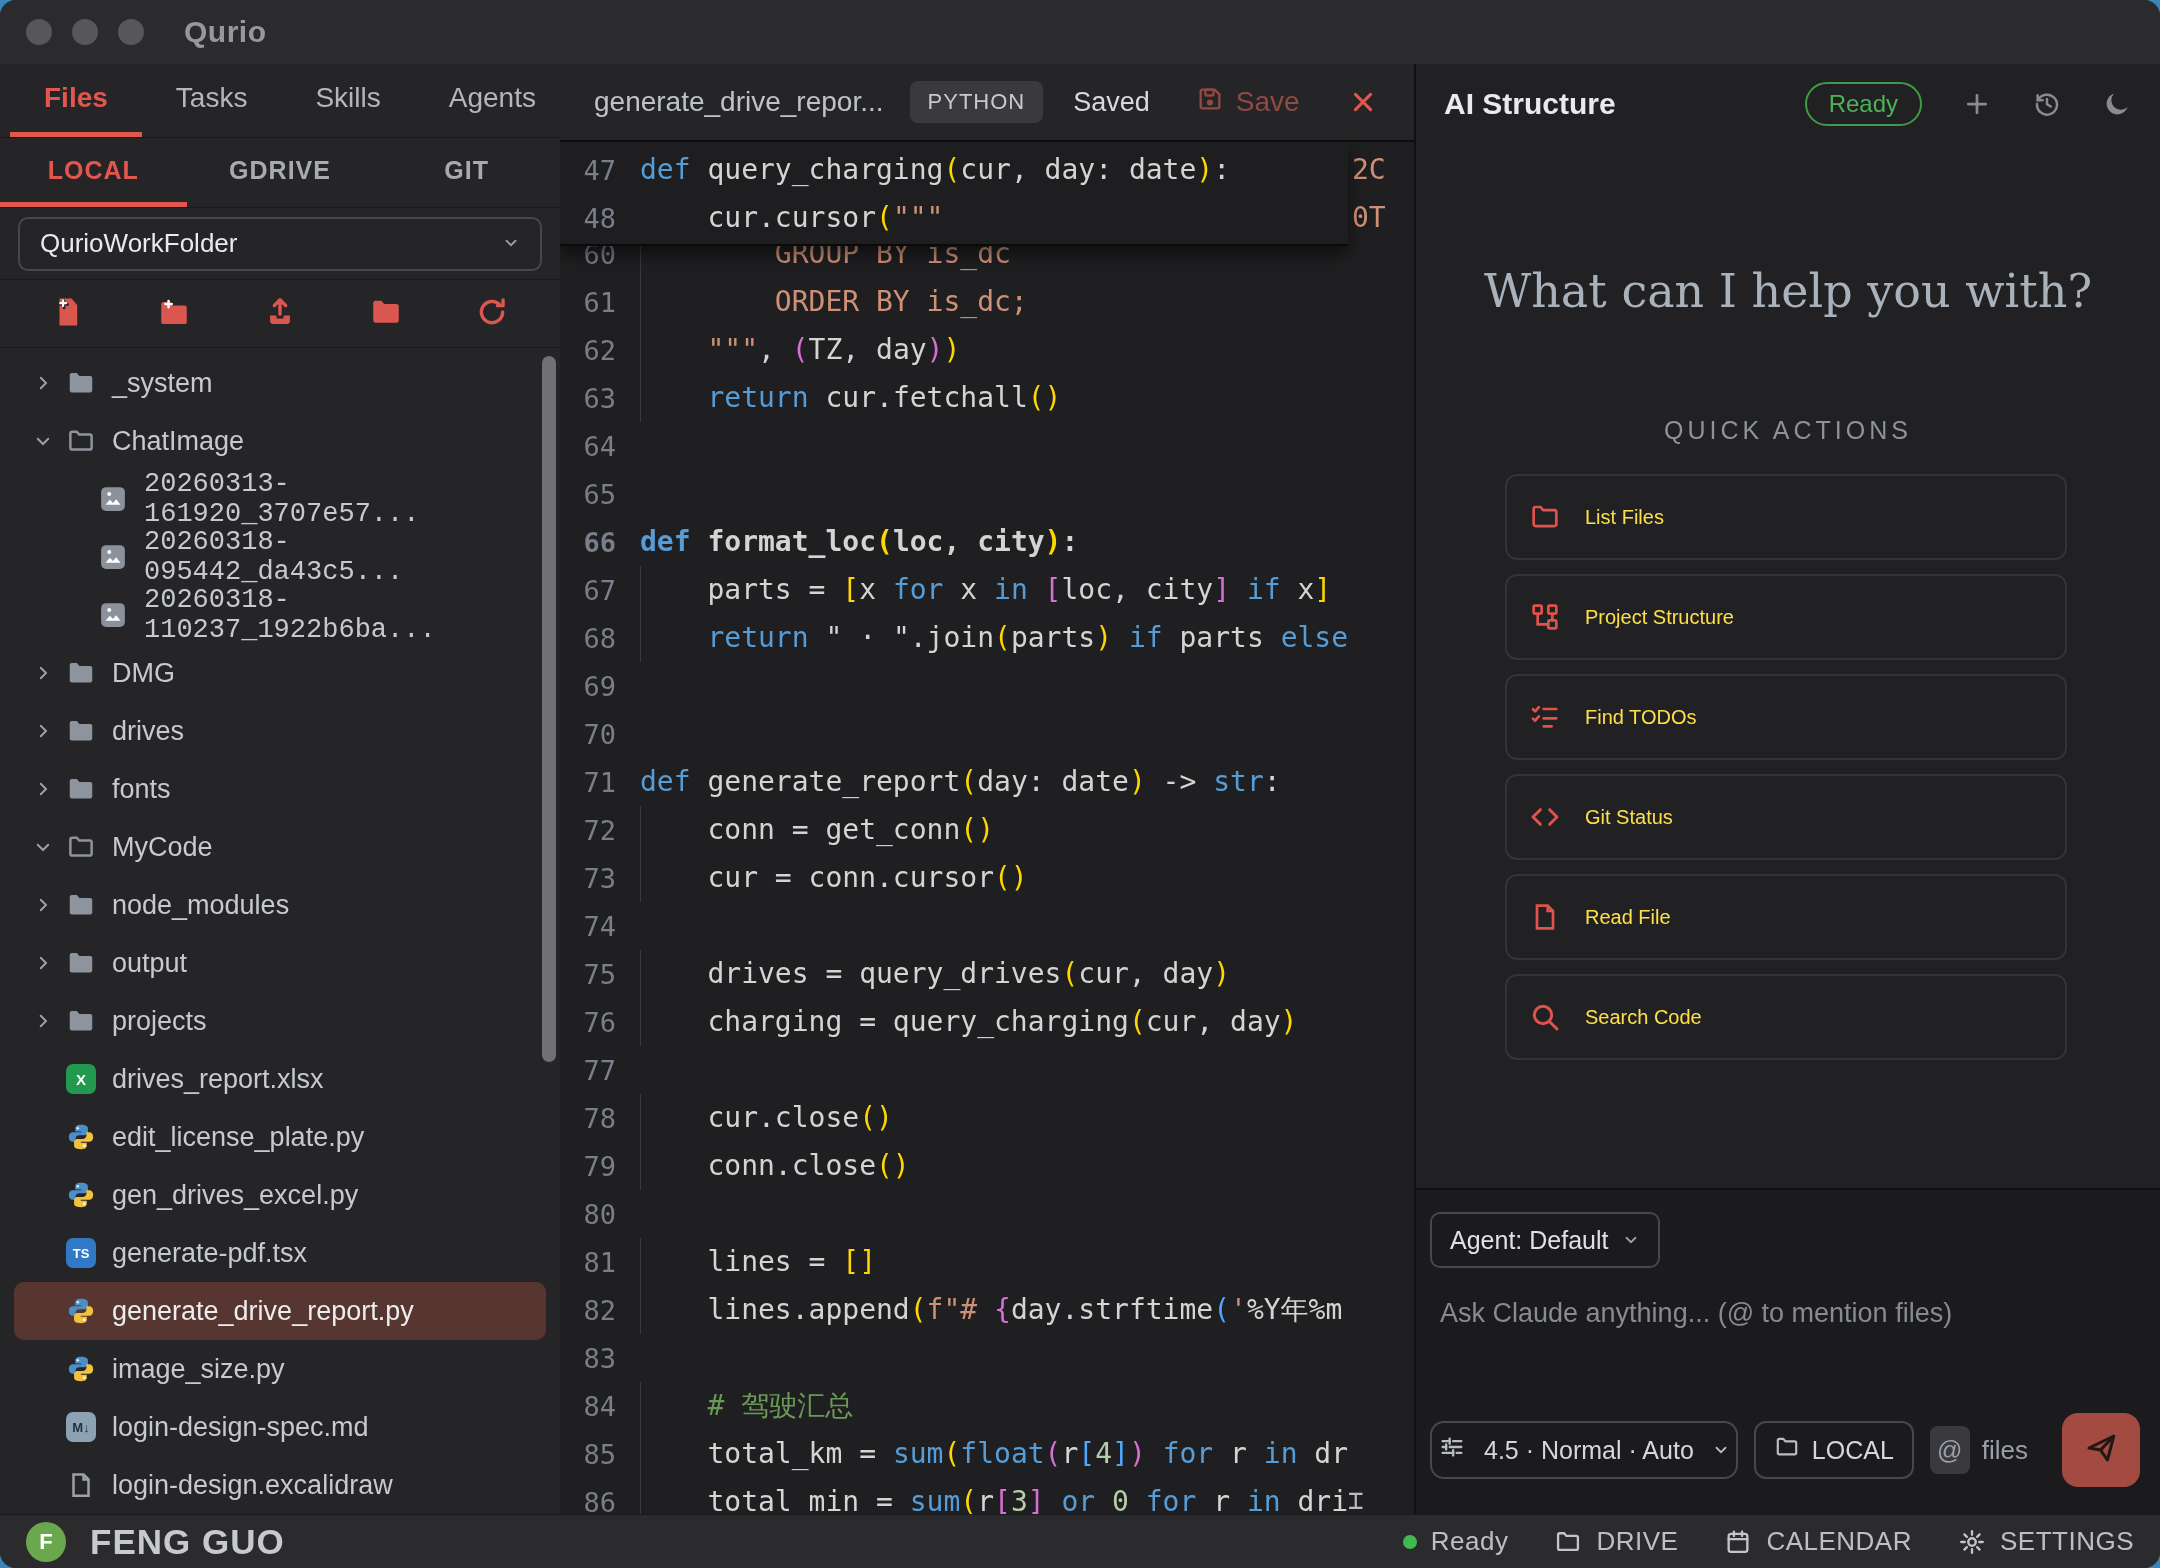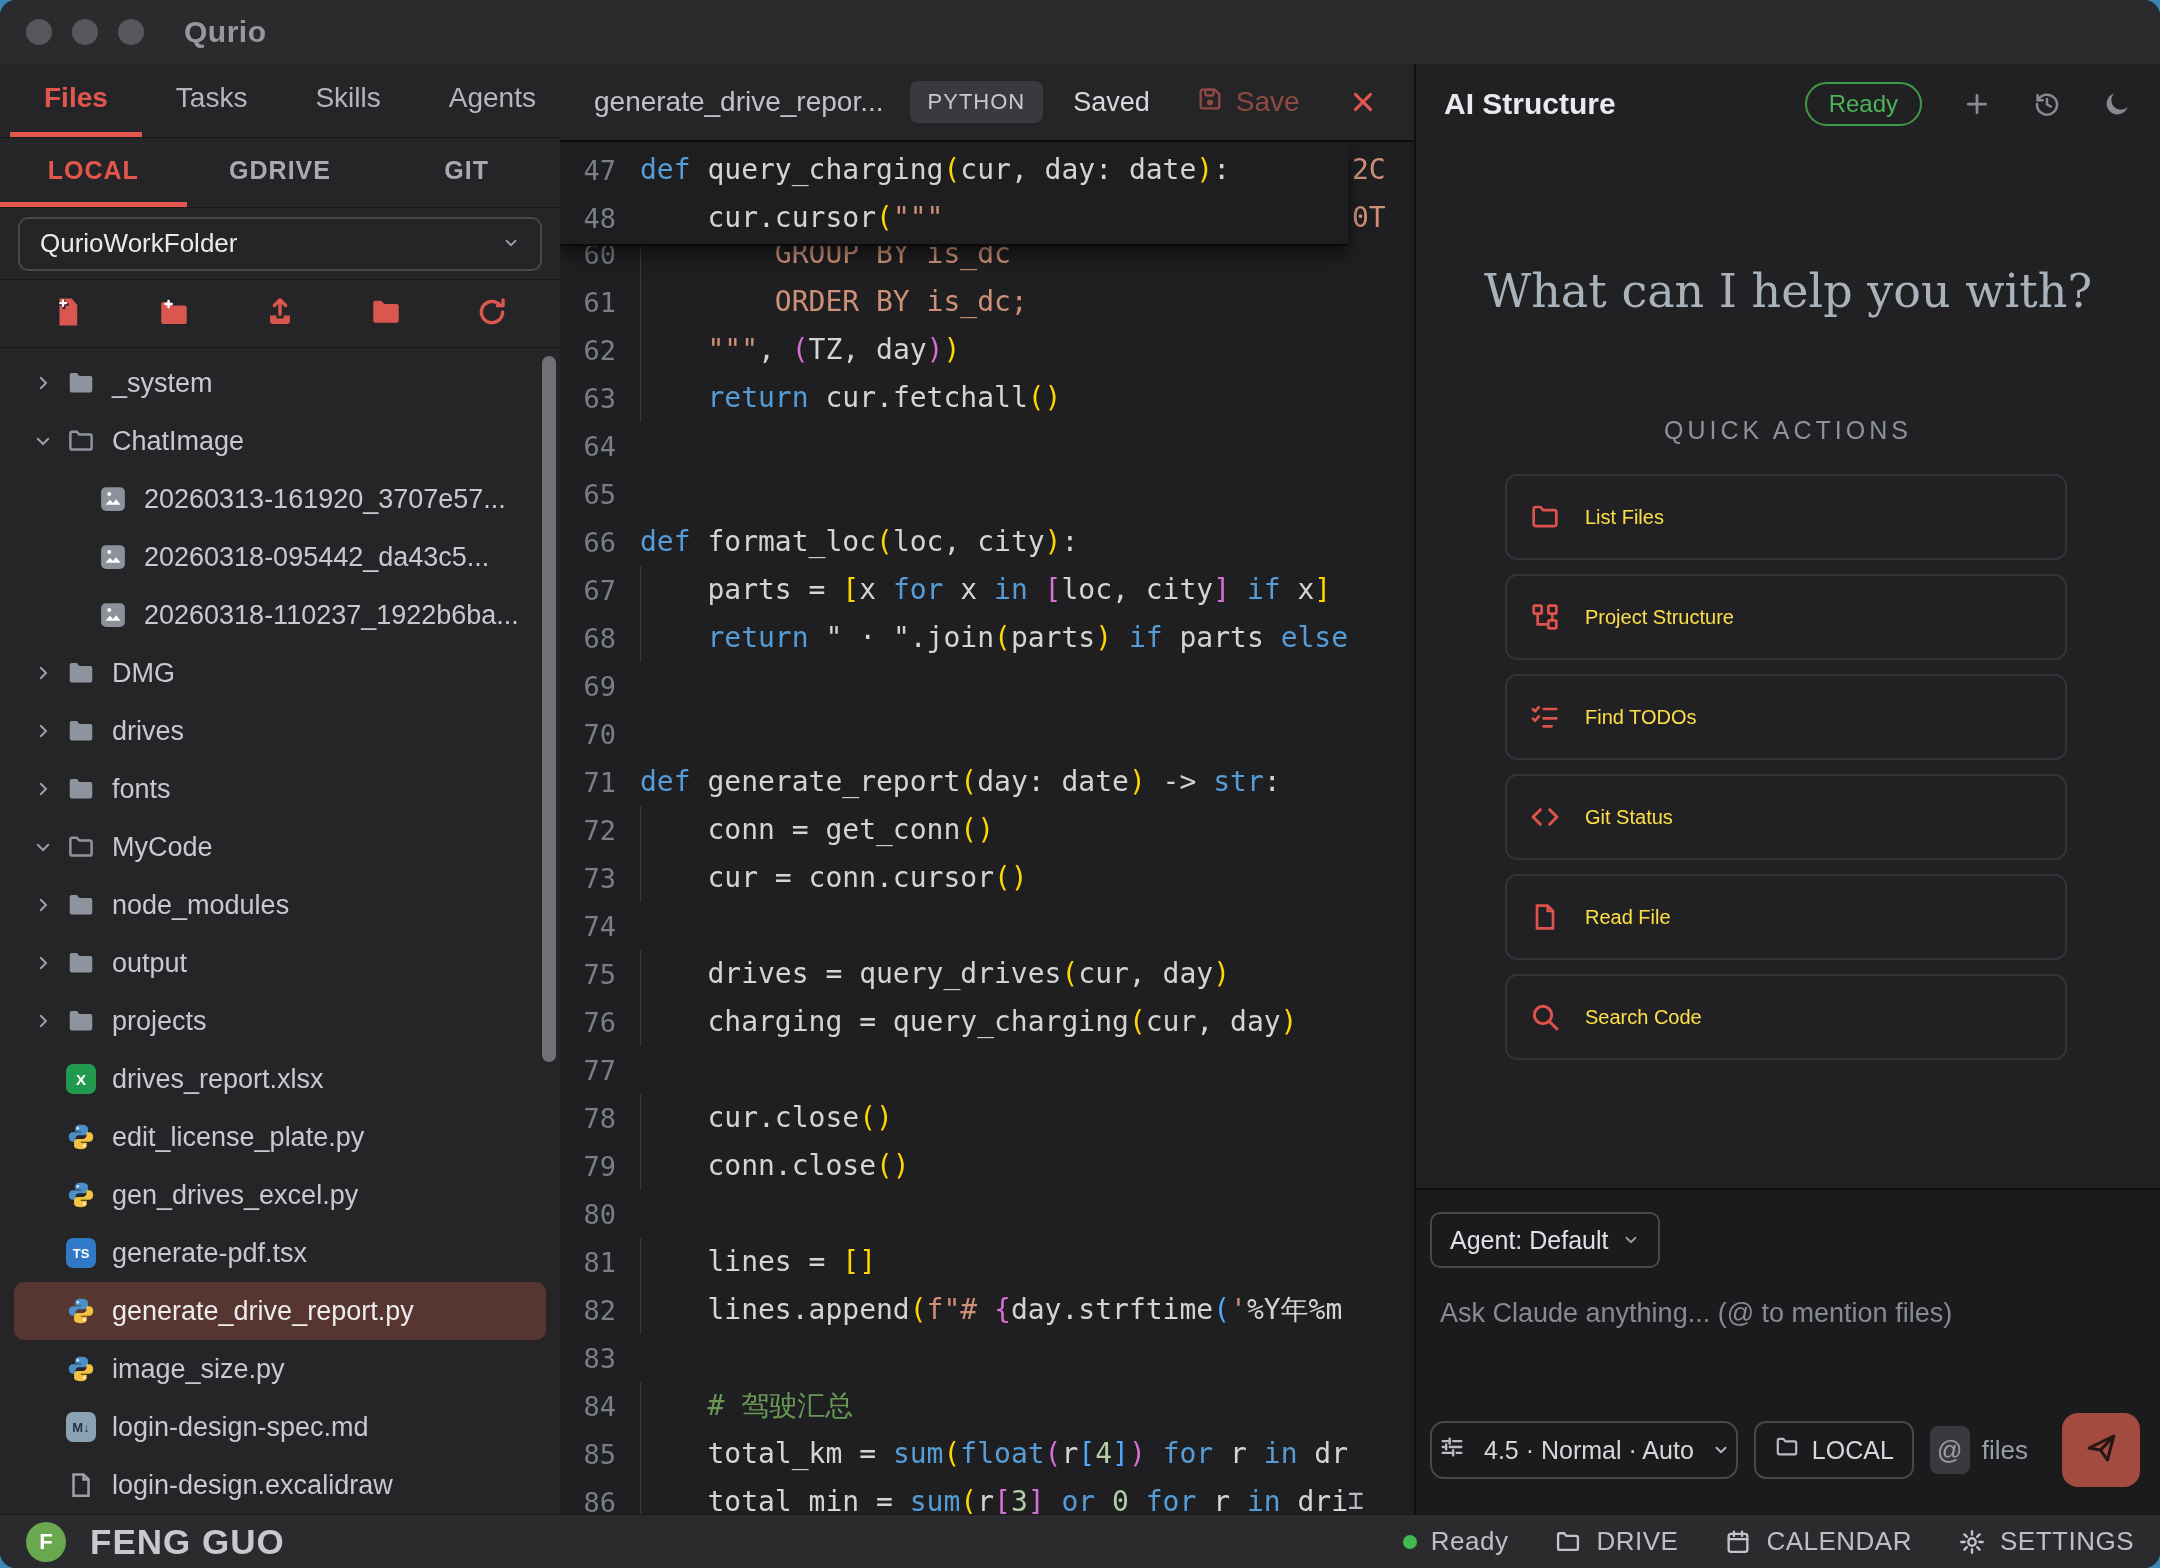--- a/index.html
+++ b/index.html
@@ -29,21 +29,21 @@
   .toolbar{height:68px;display:flex;align-items:center;justify-content:space-between;padding:0 48px;border-bottom:1px solid #19191b;flex:0 0 auto;color:#da574f;}
   .toolbtn{width:40px;height:40px;display:flex;align-items:center;justify-content:center;cursor:pointer;}
   .toolbtn svg{width:34px;height:34px;}
   .tree{flex:1;position:relative;overflow:hidden;padding-top:6px;}
   .titem{height:58px;display:flex;align-items:center;font-size:27px;color:#c6cad0;cursor:pointer;margin:0 14px;border-radius:10px;padding-left:12px;}
   .titem.selected{background:#573631;color:#eceded;}
   .titem .chev{width:34px;display:flex;justify-content:center;color:#9aa1a9;flex:0 0 auto;}
   .titem .chev svg{width:18px;height:18px;}
   .titem .ticon{width:34px;height:34px;display:flex;align-items:center;justify-content:center;margin:0 14px 0 4px;flex:0 0 auto;color:#8d949d;}
   .titem .ticon svg{width:30px;height:30px;}
-  .titem.d1{padding-left:78px;}
+  .titem.d1{padding-left:78px;font-family:Liberation Mono, monospace;}
   .badge-ic{width:30px;height:30px;border-radius:7px;display:flex;align-items:center;justify-content:center;font-weight:bold;font-size:15px;color:#fff;}
   .vscroll{position:absolute;right:4px;top:8px;width:14px;height:706px;border-radius:7px;background:#707076;}
 
   
   .editor{flex:1;display:flex;flex-direction:column;min-width:0;background:#1f1f21;}
   .edtabbar{height:78px;background:#252528;border-bottom:2px solid #0d0d0e;display:flex;align-items:center;padding:0 34px;flex:0 0 auto;}
   .fname{font-size:28px;color:#bfc3c8;margin-right:26px;}
   .langbadge{background:#3a3a3e;color:#c9cacd;font-size:22px;letter-spacing:1px;padding:8px 18px;border-radius:8px;margin-right:30px;}
   .savedtxt{font-size:27px;color:#d8d9dc;margin-right:46px;}
   .savebtn{display:flex;align-items:center;color:#8f4a44;font-size:28px;gap:12px;margin-right:50px;cursor:pointer;}
@@ -438,21 +438,21 @@
               <span class="ctext"><span class="tk-d">    </span><span class="tk-k">return</span><span class="tk-d"> cur.fetchall</span><span class="tk-y">()</span></span>
             </div>
             <div class="crow" style="top: 280px;">
               <span class="lnum">64</span>
               <span class="ctext"></span>
             </div>
             <div class="crow" style="top: 328px;">
               <span class="lnum">65</span>
               <span class="ctext"></span>
             </div>
-            <div class="crow" style="top: 376px;">
+            <div class="crow" style="top: 376px; font-weight: bold;">
               <span class="lnum">66</span>
               <span class="ctext"><span class="tk-k">def </span><span class="tk-d">format_loc</span><span class="tk-y">(</span><span class="tk-d">loc, city</span><span class="tk-y">)</span><span class="tk-d">:</span></span>
             </div>
             <div class="crow g" style="top: 424px;">
               <span class="lnum">67</span>
               <span class="ctext"><span class="tk-d">    parts = </span><span class="tk-y">[</span><span class="tk-d">x </span><span class="tk-k">for</span><span class="tk-d"> x </span><span class="tk-k">in</span><span class="tk-d"> </span><span class="tk-m">[</span><span class="tk-d">loc, city</span><span class="tk-m">]</span><span class="tk-d"> </span><span class="tk-k">if</span><span class="tk-d"> x</span><span class="tk-y">]</span></span>
             </div>
             <div class="crow g" style="top: 472px;">
               <span class="lnum">68</span>
               <span class="ctext"><span class="tk-d">    </span><span class="tk-k">return</span><span class="tk-d"> </span><span class="tk-w">" · "</span><span class="tk-d">.join</span><span class="tk-y">(</span><span class="tk-d">parts</span><span class="tk-y">)</span><span class="tk-d"> </span><span class="tk-k">if</span><span class="tk-d"> parts </span><span class="tk-k">else</span></span>

